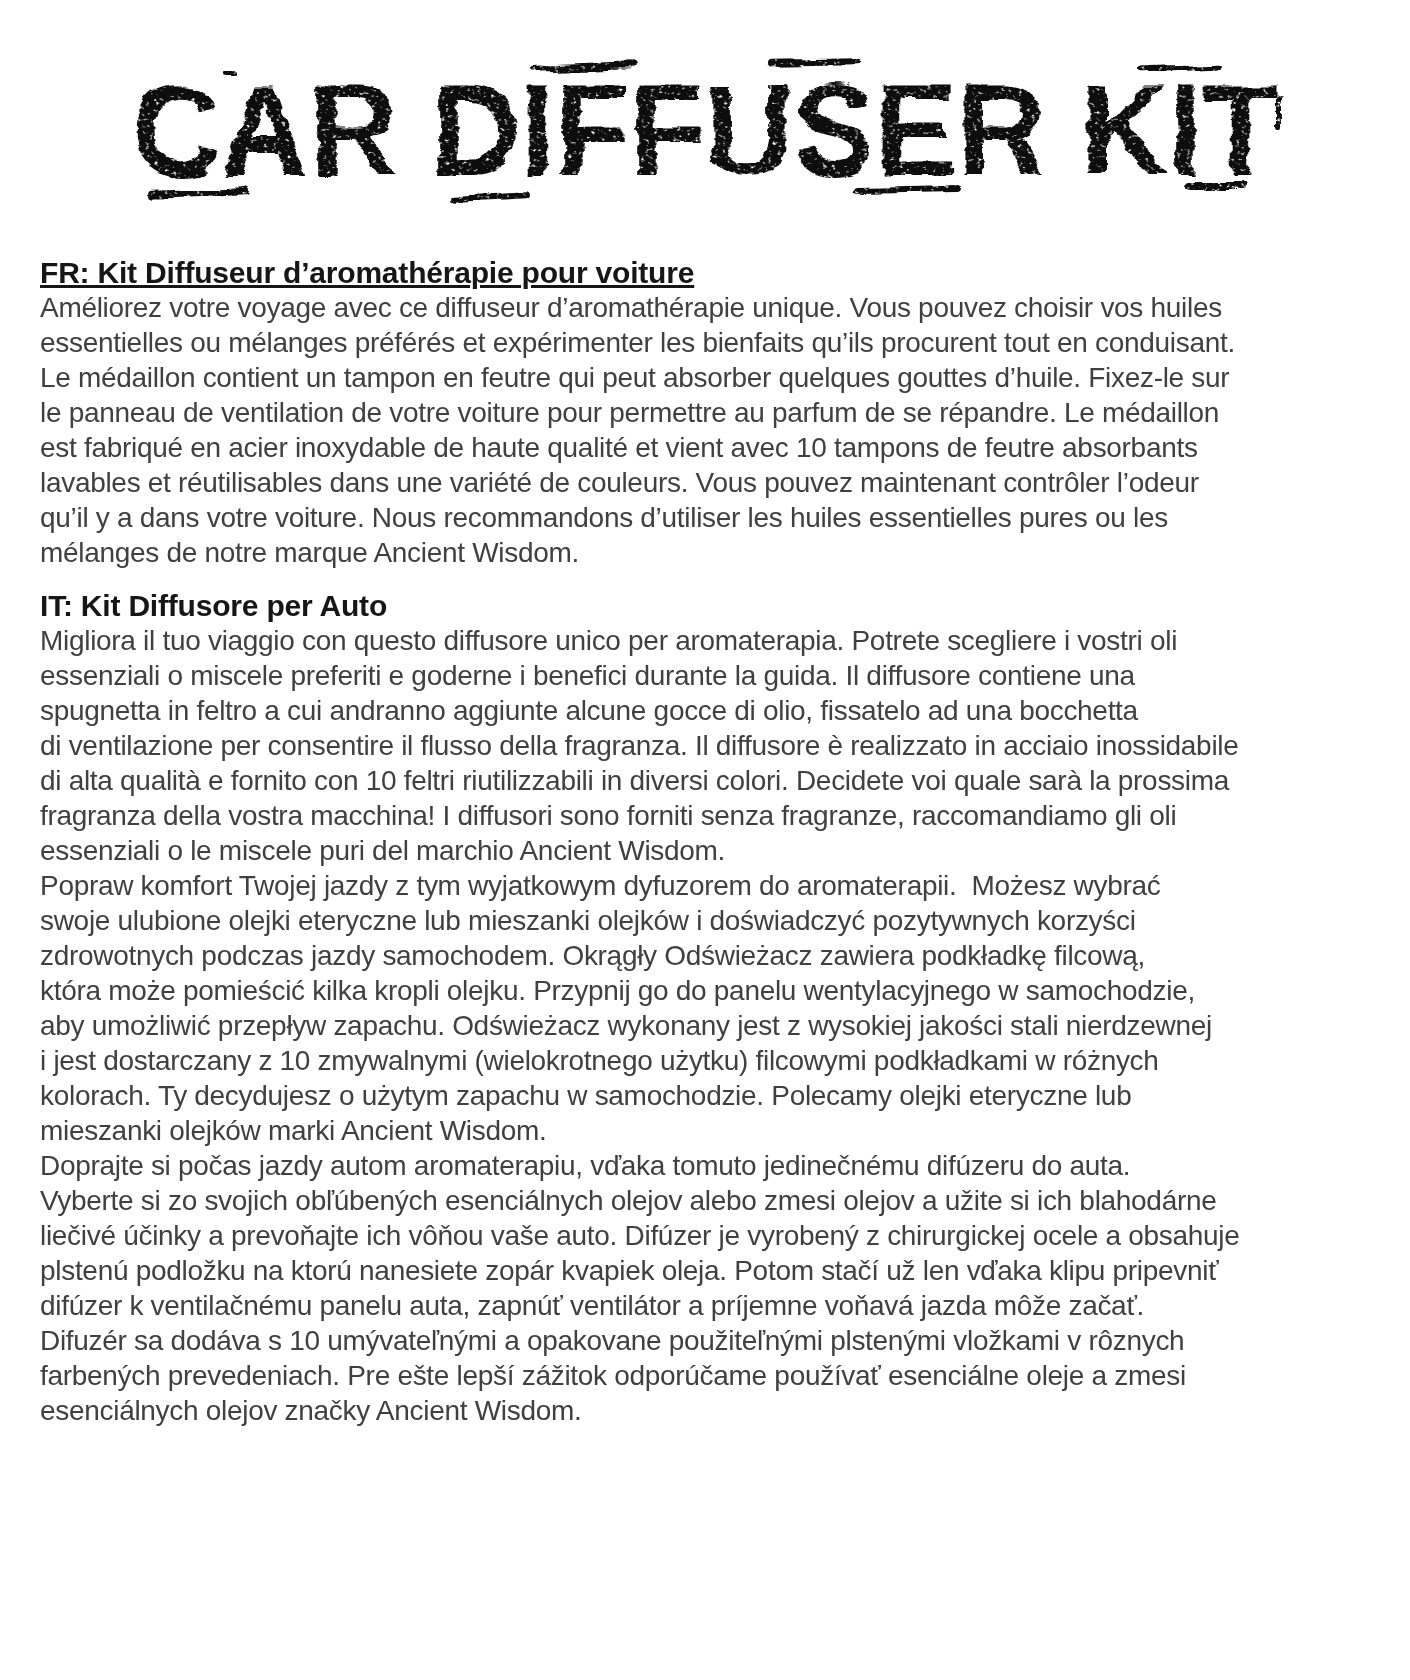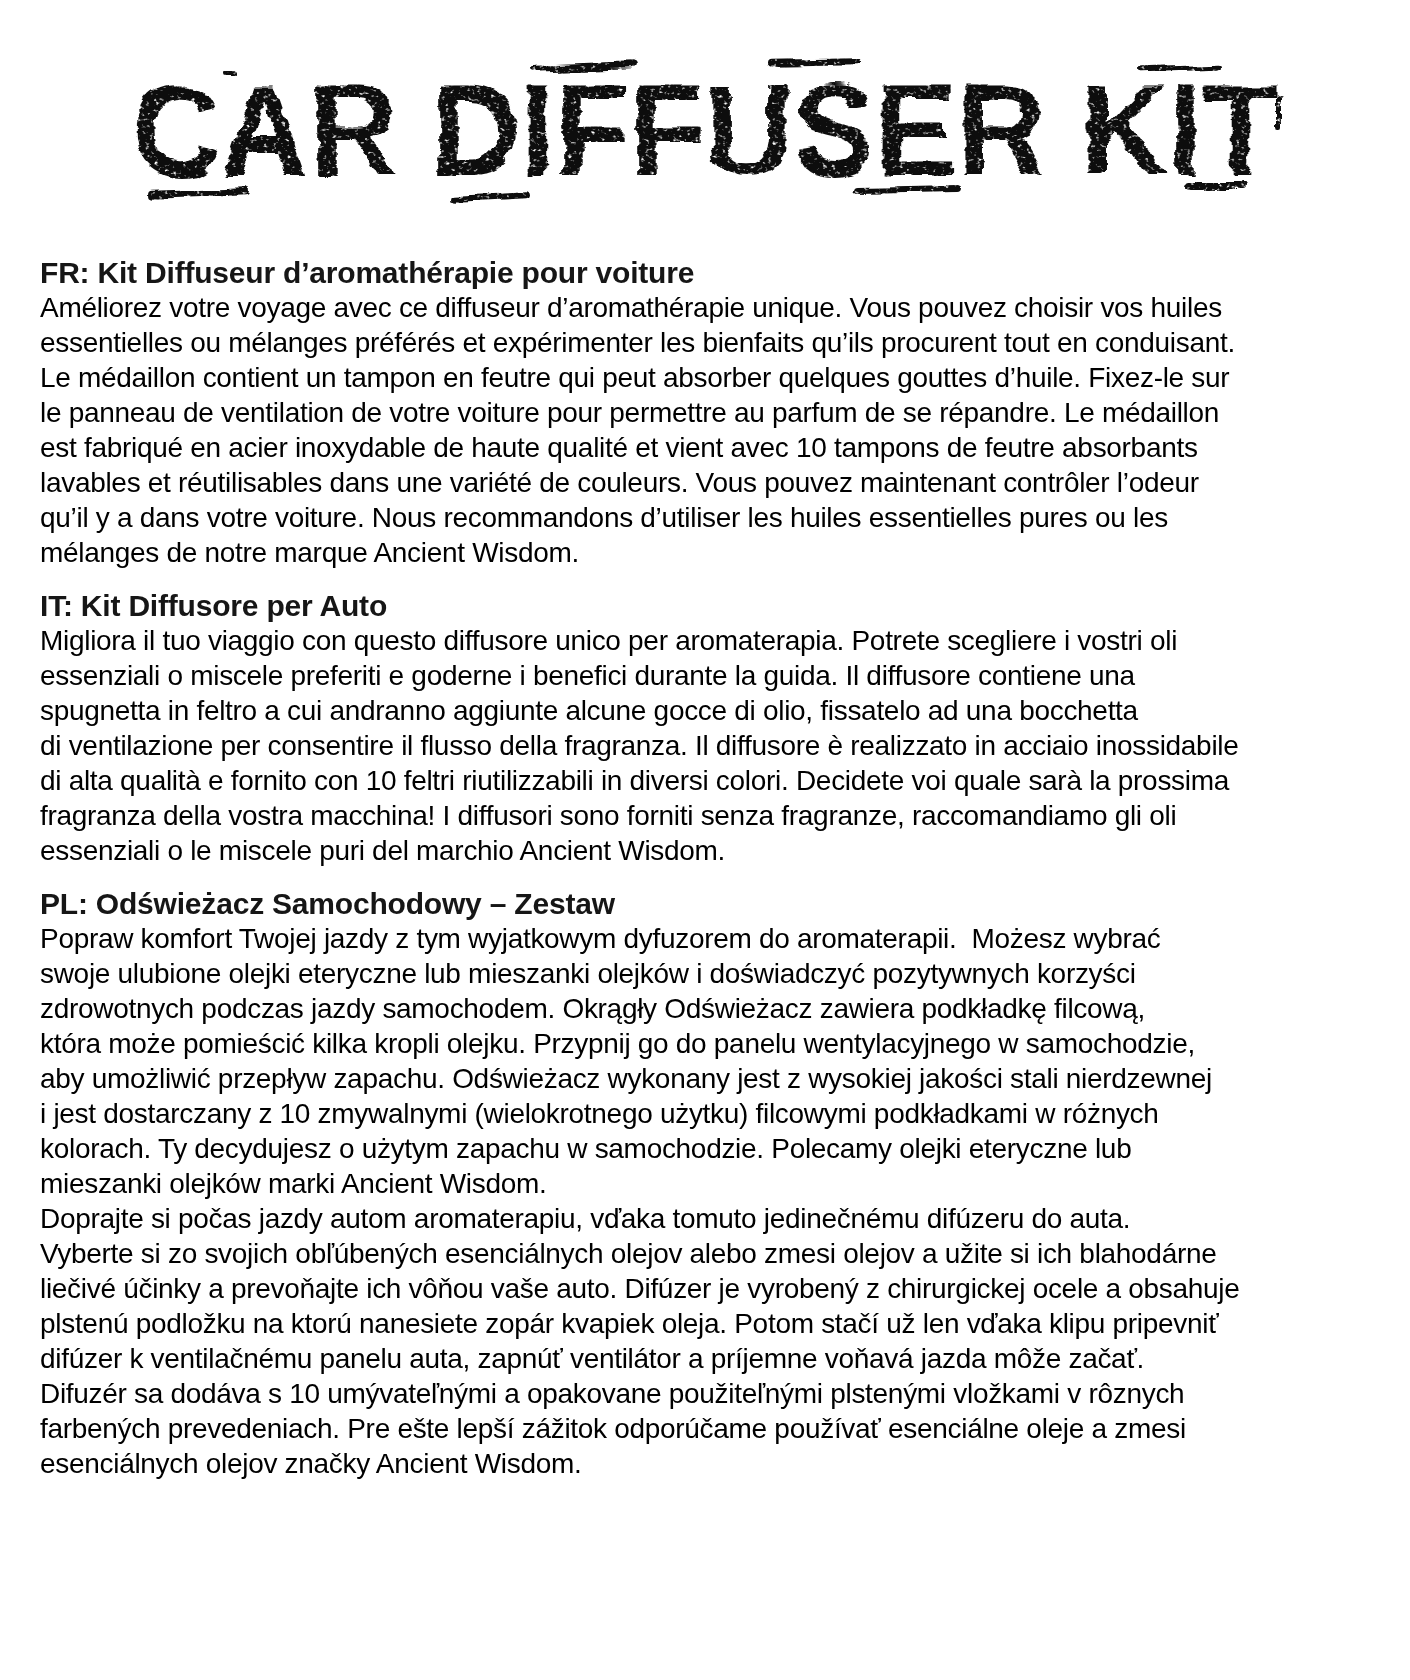--- a/index.html
+++ b/index.html
@@ -60,27 +60,28 @@
   .sec-heading {
     font-weight: 700;
     font-size: 30px;
     line-height: 35px;
     letter-spacing: -0.2px;
     margin: 18px 0 0 0;
     color: #161616;
   }
   .sec-heading.first {
     margin-top: 0;
+    text-decoration: underline;
   }
   .sec-body {
     font-size: 28px;
     line-height: 35px;
     letter-spacing: -0.3px;
     white-space: pre-wrap;
-    color: #000000;
+    color: #404040;
   }
   .svg-defs { position: absolute; width: 0; height: 0; }
 </style>
 </head>
 <body>
 
 <svg class="svg-defs" aria-hidden="true">
   <defs>
     <filter id="grunge" x="-10%" y="-15%" width="120%" height="130%">
       <feTurbulence type="fractalNoise" baseFrequency="0.013 0.06" numOctaves="4" seed="8" result="warp"></feTurbulence>
@@ -111,21 +112,20 @@
     <div class="sec-heading first">FR: Kit Diffuseur d’aromathérapie pour voiture</div>
     <div class="sec-body">Améliorez votre voyage avec ce diffuseur d’aromathérapie unique. Vous pouvez choisir vos huiles<br>essentielles ou mélanges préférés et expérimenter les bienfaits qu’ils procurent tout en conduisant.<br>Le médaillon contient un tampon en feutre qui peut absorber quelques gouttes d’huile. Fixez-le sur<br>le panneau de ventilation de votre voiture pour permettre au parfum de se répandre. Le médaillon<br>est fabriqué en acier inoxydable de haute qualité et vient avec 10 tampons de feutre absorbants<br>lavables et réutilisables dans une variété de couleurs. Vous pouvez maintenant contrôler l’odeur<br>qu’il y a dans votre voiture. Nous recommandons d’utiliser les huiles essentielles pures ou les<br>mélanges de notre marque Ancient Wisdom.</div>
   </div>
 
   <div>
     <div class="sec-heading">IT: Kit Diffusore per Auto</div>
     <div class="sec-body">Migliora il tuo viaggio con questo diffusore unico per aromaterapia. Potrete scegliere i vostri oli<br>essenziali o miscele preferiti e goderne i benefici durante la guida. Il diffusore contiene una<br>spugnetta in feltro a cui andranno aggiunte alcune gocce di olio, fissatelo ad una bocchetta<br>di ventilazione per consentire il flusso della fragranza. Il diffusore è realizzato in acciaio inossidabile<br>di alta qualità e fornito con 10 feltri riutilizzabili in diversi colori. Decidete voi quale sarà la prossima<br>fragranza della vostra macchina! I diffusori sono forniti senza fragranze, raccomandiamo gli oli<br>essenziali o le miscele puri del marchio Ancient Wisdom.</div>
   </div>
 
   <div>
-    <div class="sec-heading">PL: Odświeżacz Samochodowy – Zestaw</div>
     <div class="sec-body">Popraw komfort Twojej jazdy z tym wyjatkowym dyfuzorem do aromaterapii.  Możesz wybrać<br>swoje ulubione olejki eteryczne lub mieszanki olejków i doświadczyć pozytywnych korzyści<br>zdrowotnych podczas jazdy samochodem. Okrągły Odświeżacz zawiera podkładkę filcową,<br>która może pomieścić kilka kropli olejku. Przypnij go do panelu wentylacyjnego w samochodzie,<br>aby umożliwić przepływ zapachu. Odświeżacz wykonany jest z wysokiej jakości stali nierdzewnej<br>i jest dostarczany z 10 zmywalnymi (wielokrotnego użytku) filcowymi podkładkami w różnych<br>kolorach. Ty decydujesz o użytym zapachu w samochodzie. Polecamy olejki eteryczne lub<br>mieszanki olejków marki Ancient Wisdom.</div>
   </div>
 
   <div>
     <div class="sec-body">Doprajte si počas jazdy autom aromaterapiu, vďaka tomuto jedinečnému difúzeru do auta.<br>Vyberte si zo svojich obľúbených esenciálnych olejov alebo zmesi olejov a užite si ich blahodárne<br>liečivé účinky a prevoňajte ich vôňou vaše auto. Difúzer je vyrobený z chirurgickej ocele a obsahuje<br>plstenú podložku na ktorú nanesiete zopár kvapiek oleja. Potom stačí už len vďaka klipu pripevniť<br>difúzer k ventilačnému panelu auta, zapnúť ventilátor a príjemne voňavá jazda môže začať.<br>Difuzér sa dodáva s 10 umývateľnými a opakovane použiteľnými plstenými vložkami v rôznych<br>farbených prevedeniach. Pre ešte lepší zážitok odporúčame používať esenciálne oleje a zmesi<br>esenciálnych olejov značky Ancient Wisdom.</div>
   </div>
 
 </div>
 
 </body></html>

